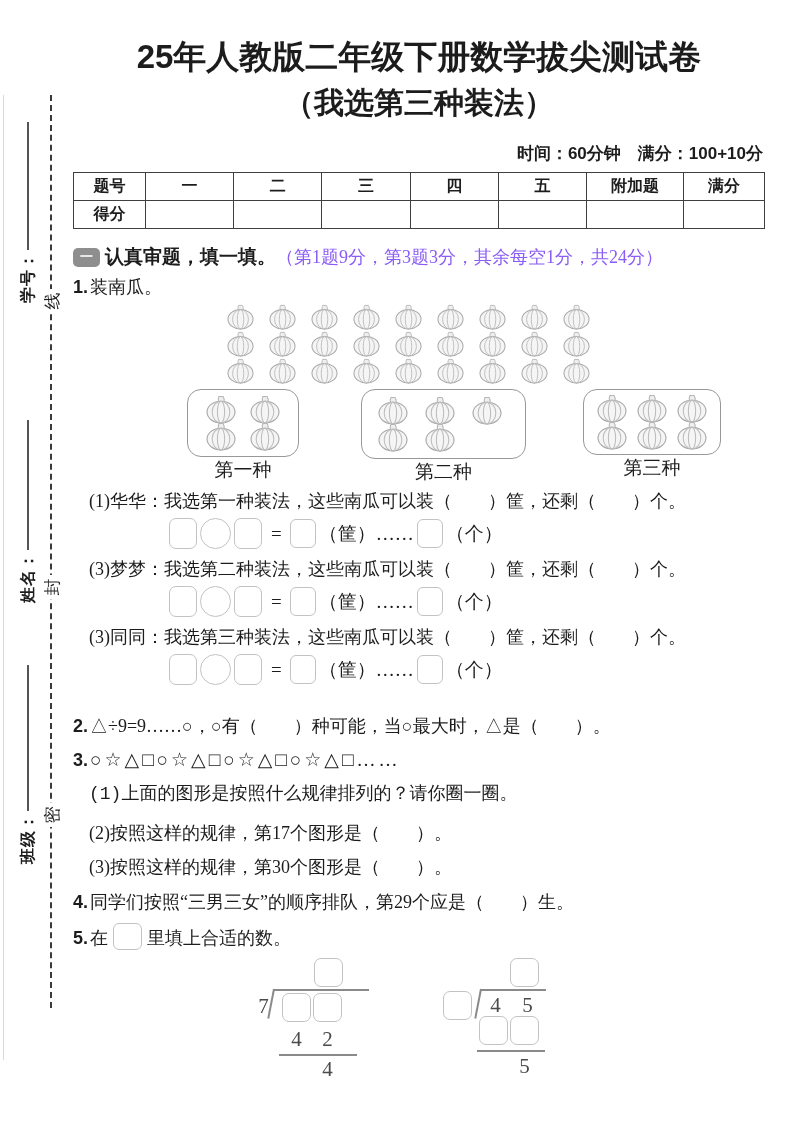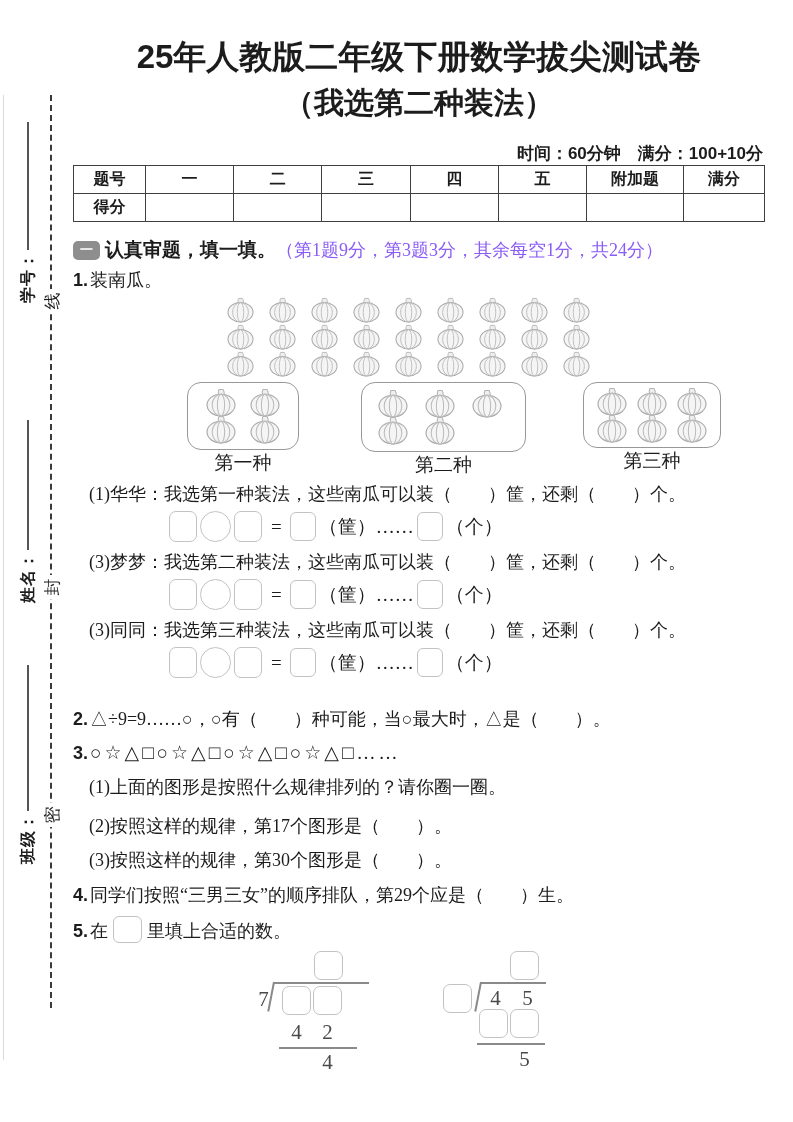--- a/index.html
+++ b/index.html
@@ -25,21 +25,21 @@
              transform:rotate(-90deg);font-family:"Liberation Serif",serif;}
   .sc1{top:288px;}.sc2{top:574px;}.sc3{top:802px;}
   
   .content{position:absolute;left:73px;top:0;width:692px;}
   .title1{font-family:"Liberation Sans",sans-serif;font-weight:bold;font-size:33px;line-height:44px;
           text-align:center;margin-top:35px;}
   .title2{font-family:"Liberation Sans",sans-serif;font-weight:bold;font-size:30px;line-height:42px;
           text-align:center;margin-top:3px;}
   .meta{font-family:"Liberation Sans",sans-serif;font-weight:bold;font-size:17px;text-align:right;
         margin-top:18px;padding-right:2px;}
-  table.score{width:100%;border-collapse:collapse;table-layout:fixed;border-radius:22px;}
+  table.score{width:100%;border-collapse:collapse;margin-top:7px;table-layout:fixed;border-radius:22px;}
   table.score td{border:1.6px solid #3f3f3f;height:27px;text-align:center;padding:0;
         font-family:"Liberation Sans",sans-serif;font-weight:bold;font-size:16px;}
   col.c-qnum{width:10%;}col.c-std{width:12.3%;}col.c-extra{width:13.5%;}col.c-full{width:11.3%;}
   
   .sec-head{margin-top:15px;display:flex;align-items:center;white-space:nowrap;}
   .badge{width:27px;height:19px;border-radius:5px;background:#8e8e8e;color:#fff;flex:0 0 auto;
          display:flex;align-items:center;justify-content:center;
          font-family:"Liberation Sans",sans-serif;font-weight:bold;font-size:13px;margin-right:5px;}
   .sec-title{font-family:"Liberation Sans",sans-serif;font-weight:bold;font-size:19px;}
   .sec-note{font-size:18px;color:#8b5cf6;}
@@ -97,21 +97,21 @@
   <span class="vlabel">班级：</span>
     <span class="vline"></span>
 </div>
 <div class="seal-char sc1">线</div>
 <div class="seal-char sc2">封</div>
 <div class="seal-char sc3">密</div>
 
 <div class="content">
 
   <div class="title1">25年人教版二年级下册数学拔尖测试卷</div>
-  <div class="title2">（我选第二种装法）</div>
+  <div class="title2">（我选第三种装法）</div>
   <div class="meta">时间：60分钟　满分：100+10分</div>
 
   <table class="score">
     <colgroup>
       <col class="c-qnum">
         <col class="c-std">
         <col class="c-std">
         <col class="c-std">
       <col class="c-std">
         <col class="c-std">
@@ -548,21 +548,21 @@
       <span>（个）</span>
   </div>
 
   <div class="qline" style="margin-top:24px;">
     <span class="qnum">2.</span><span>△÷9=9……○，○有（　　）种可能，当○最大时，△是（　　）。</span>
   </div>
 
   <div class="qline" style="margin-top:6px;">
     <span class="qnum">3.</span><span class="seq">○☆△□○☆△□○☆△□○☆△□……</span>
   </div>
-  <div class="qline sub" style="margin-top:6px;">(1)上面的图形是按照什么规律排列的？请你圈一圈。</div>
+  <div class="qline sub" style="margin-top:6px;font-family:Liberation Mono, monospace;">(1)上面的图形是按照什么规律排列的？请你圈一圈。</div>
   <div class="qline sub" style="margin-top:11px;">(2)按照这样的规律，第17个图形是（　　）。</div>
   <div class="qline sub" style="margin-top:6px;">(3)按照这样的规律，第30个图形是（　　）。</div>
 
   <div class="qline" style="margin-top:7px;">
     <span class="qnum">4.</span><span>同学们按照“三男三女”的顺序排队，第29个应是（　　）生。</span>
   </div>
 
   <div class="qline" style="margin-top:7px;">
     <span class="qnum">5.</span><span>在</span><span class="inline-bx"></span><span>里填上合适的数。</span>
   </div>

